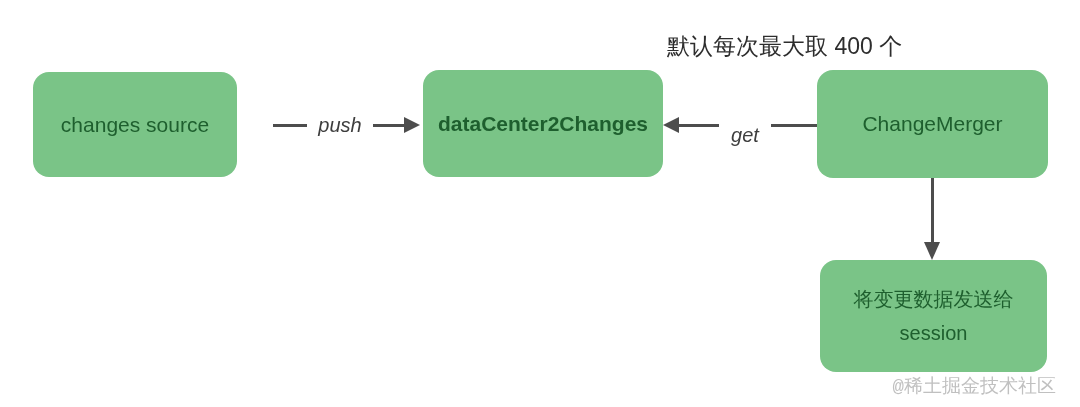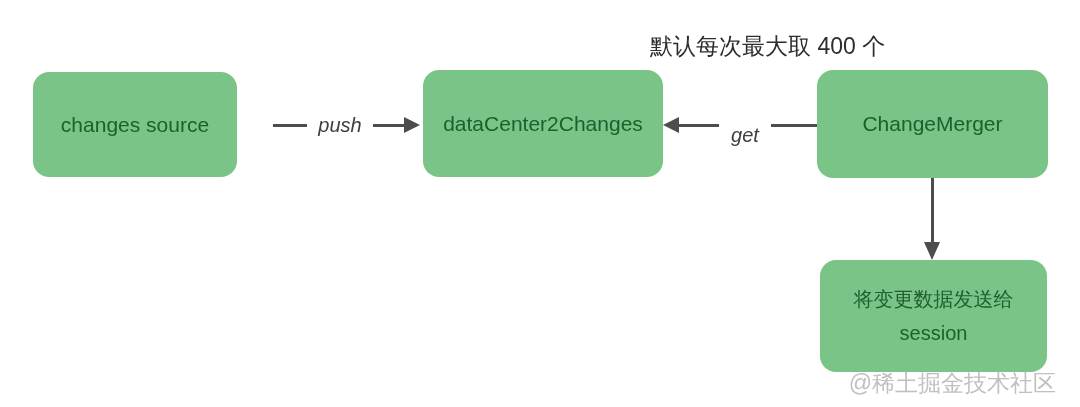--- a/index.html
+++ b/index.html
@@ -22,27 +22,27 @@
     border-radius: 16px;
     display: flex;
     flex-direction: column;
     align-items: center;
     justify-content: center;
     color: #1E5F2E;
     font-size: 21px;
     text-align: center;
   }
   .node-changes-source   { left: 33px;  top: 72px;  width: 204px; height: 105px; }
-  .node-datacenter       { left: 423px; top: 70px;  width: 240px; height: 107px; }
+  .node-datacenter       { left: 423px; top: 70px;  width: 240px; height: 107px; font-weight: bold; }
   .node-changemerger     { left: 817px; top: 70px;  width: 231px; height: 108px; }
   .node-send-session     { left: 820px; top: 260px; width: 227px; height: 112px; font-size: 20px; line-height: 34px; }
   
   .annotation {
     position: absolute;
-    left: 650px;
+    left: 667px;
     top: 31px;
     font-size: 23px;
     color: #2D2D2D;
     white-space: nowrap;
   }
   
   .hline {
     position: absolute;
     height: 3px;
     background: #4D4D4D;
@@ -91,24 +91,25 @@
   .get-label     { left: 719px; top: 122px; width: 52px; }
   .get-line-b    { left: 771px; top: 124px; width: 46px; }
   
   .down-line     { left: 931px; top: 178px; height: 64px; }
   .down-arrowhead{ left: 924px; top: 242px; }
   
   .watermark {
     position: absolute;
     right: 24px;
     bottom: 8px;
-    font-size: 23px;
+    font-size: 19px;
     color: rgba(189, 189, 189, 0.95);
     text-shadow: 0 0 1px rgba(255, 255, 255, 0.8);
     white-space: nowrap;
+    font-family: Liberation Mono, monospace;
   }
 </style>
 </head>
 <body>
 
 <div class="canvas">
 
   <div class="annotation">默认每次最大取 400 个</div>
 
   <div class="node node-changes-source">

